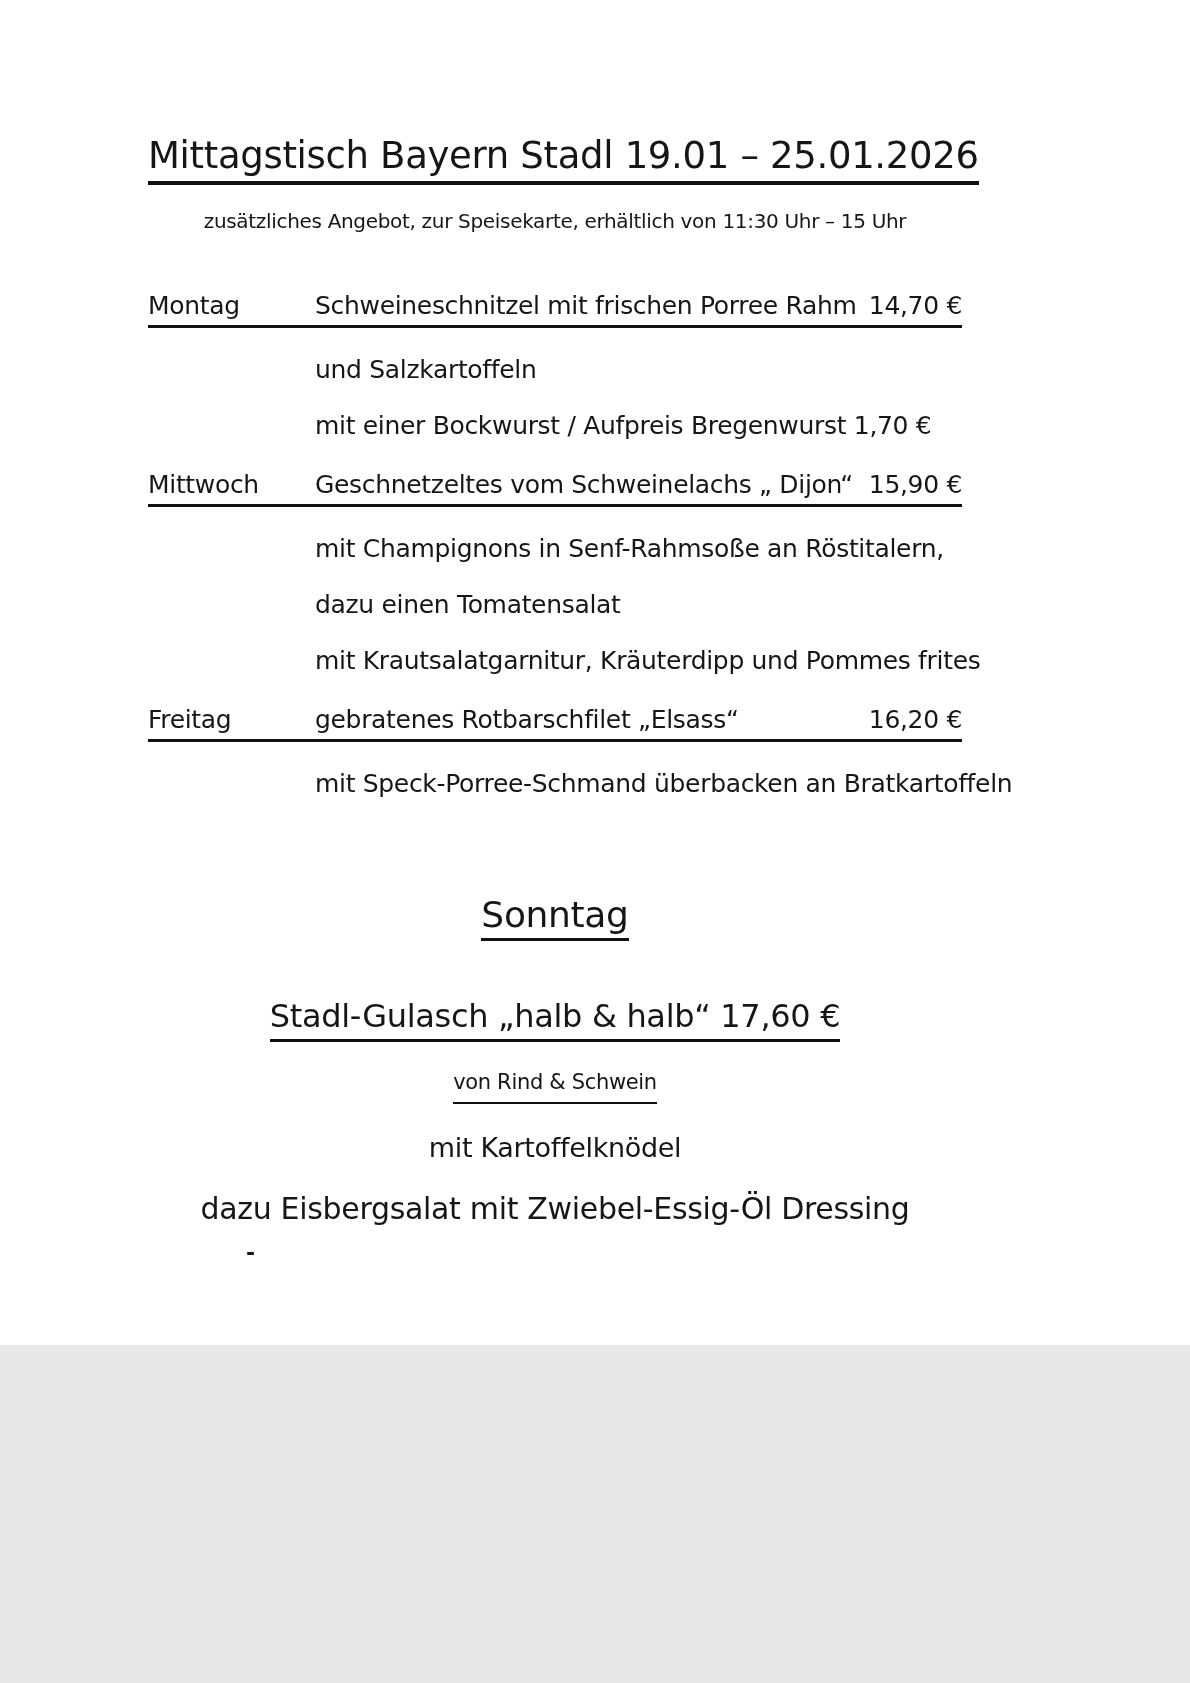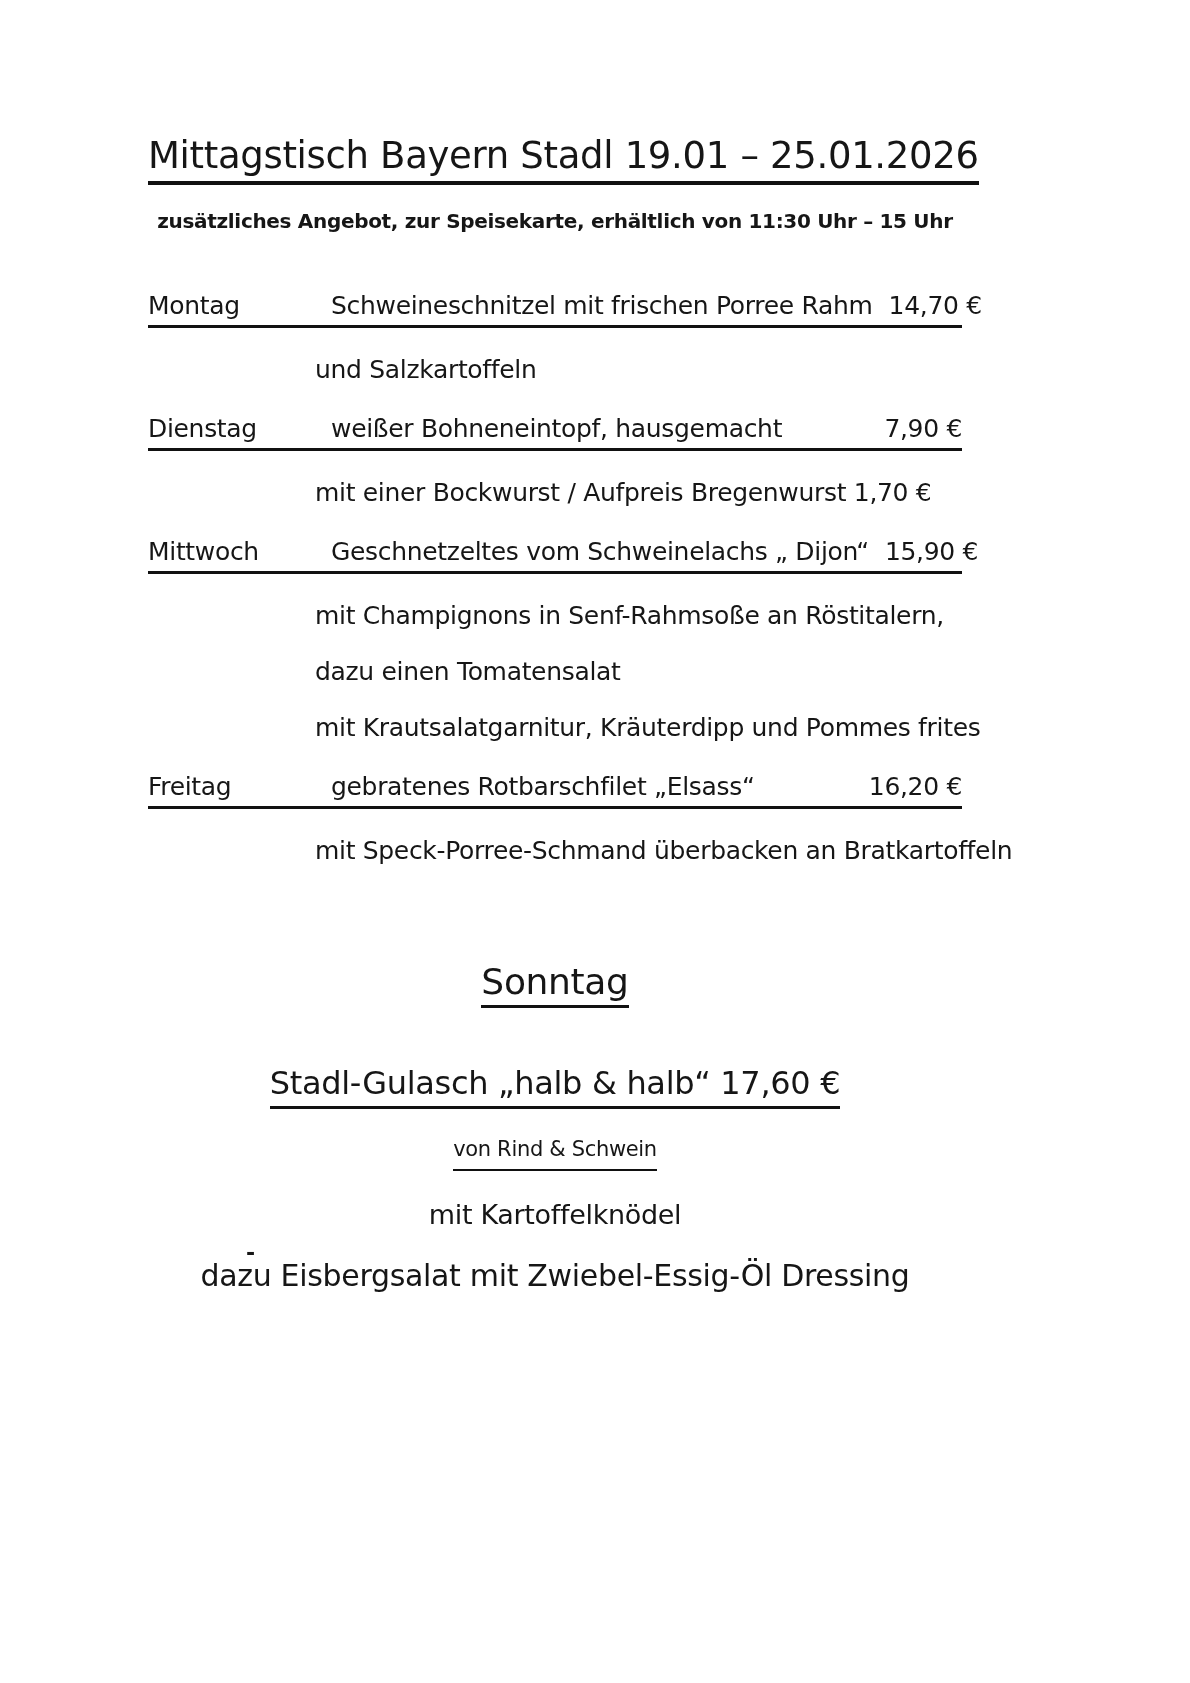--- a/index.html
+++ b/index.html
@@ -4,21 +4,21 @@
 <style>
   html, body { margin: 0; padding: 0; }
   body {
     background: #e8e8e8;
     font-family: "DejaVu Sans", sans-serif;
     color: #161616;
   }
   .page {
     position: relative;
     width: 1190px;
-    height: 1683px;
+    height: 1345px;
     margin: 0 auto;
     background: #ffffff;
     overflow: hidden;
     letter-spacing: -0.02em;
   }
   .content {
     position: absolute;
     left: 148px;
     top: 0;
     width: 814px;
@@ -31,31 +31,29 @@
     font-size: 37px;
     font-weight: normal;
     border-bottom: 4px solid #111;
     padding-bottom: 4px;
     white-space: nowrap;
   }
   .subtitle {
     margin: 24px 0 0 0;
     font-size: 20px;
     white-space: nowrap;
-    font-weight: bold;
   }
 
   .week { margin-top: 58px; font-size: 25px; }
   .day-row {
     display: flex;
     align-items: baseline;
     border-bottom: 3px solid #111;
     padding-bottom: 5px;
     margin-top: 30px;
-    gap: 16px;
   }
   .day-row:first-child { margin-top: 0; }
   .day-col { width: 167px; flex: 0 0 167px; }
   .dish-col { flex: 1 1 auto; white-space: nowrap; }
   .price-col { flex: 0 0 auto; text-align: right; white-space: nowrap; }
   .extra-line {
     margin: 27px 0 0 167px;
     white-space: nowrap;
   }
 
@@ -113,25 +111,20 @@
 
     <div class="week">
 
       <div class="day-row">
         <span class="day-col">Montag</span>
         <span class="dish-col">Schweineschnitzel mit frischen Porree Rahm</span>
         <span class="price-col">14,70 €</span>
       </div>
       <p class="extra-line">und Salzkartoffeln</p>
 
-      <div class="day-row">
-        <span class="day-col">Dienstag</span>
-        <span class="dish-col">weißer Bohneneintopf, hausgemacht</span>
-        <span class="price-col">7,90 €</span>
-      </div>
       <p class="extra-line">mit einer Bockwurst / Aufpreis Bregenwurst 1,70 €</p>
 
       <div class="day-row">
         <span class="day-col">Mittwoch</span>
         <span class="dish-col">Geschnetzeltes vom Schweinelachs „ Dijon“</span>
         <span class="price-col">15,90 €</span>
       </div>
       <p class="extra-line">mit Champignons in Senf-Rahmsoße an Röstitalern,</p>
       <p class="extra-line">dazu einen Tomatensalat</p>
 

